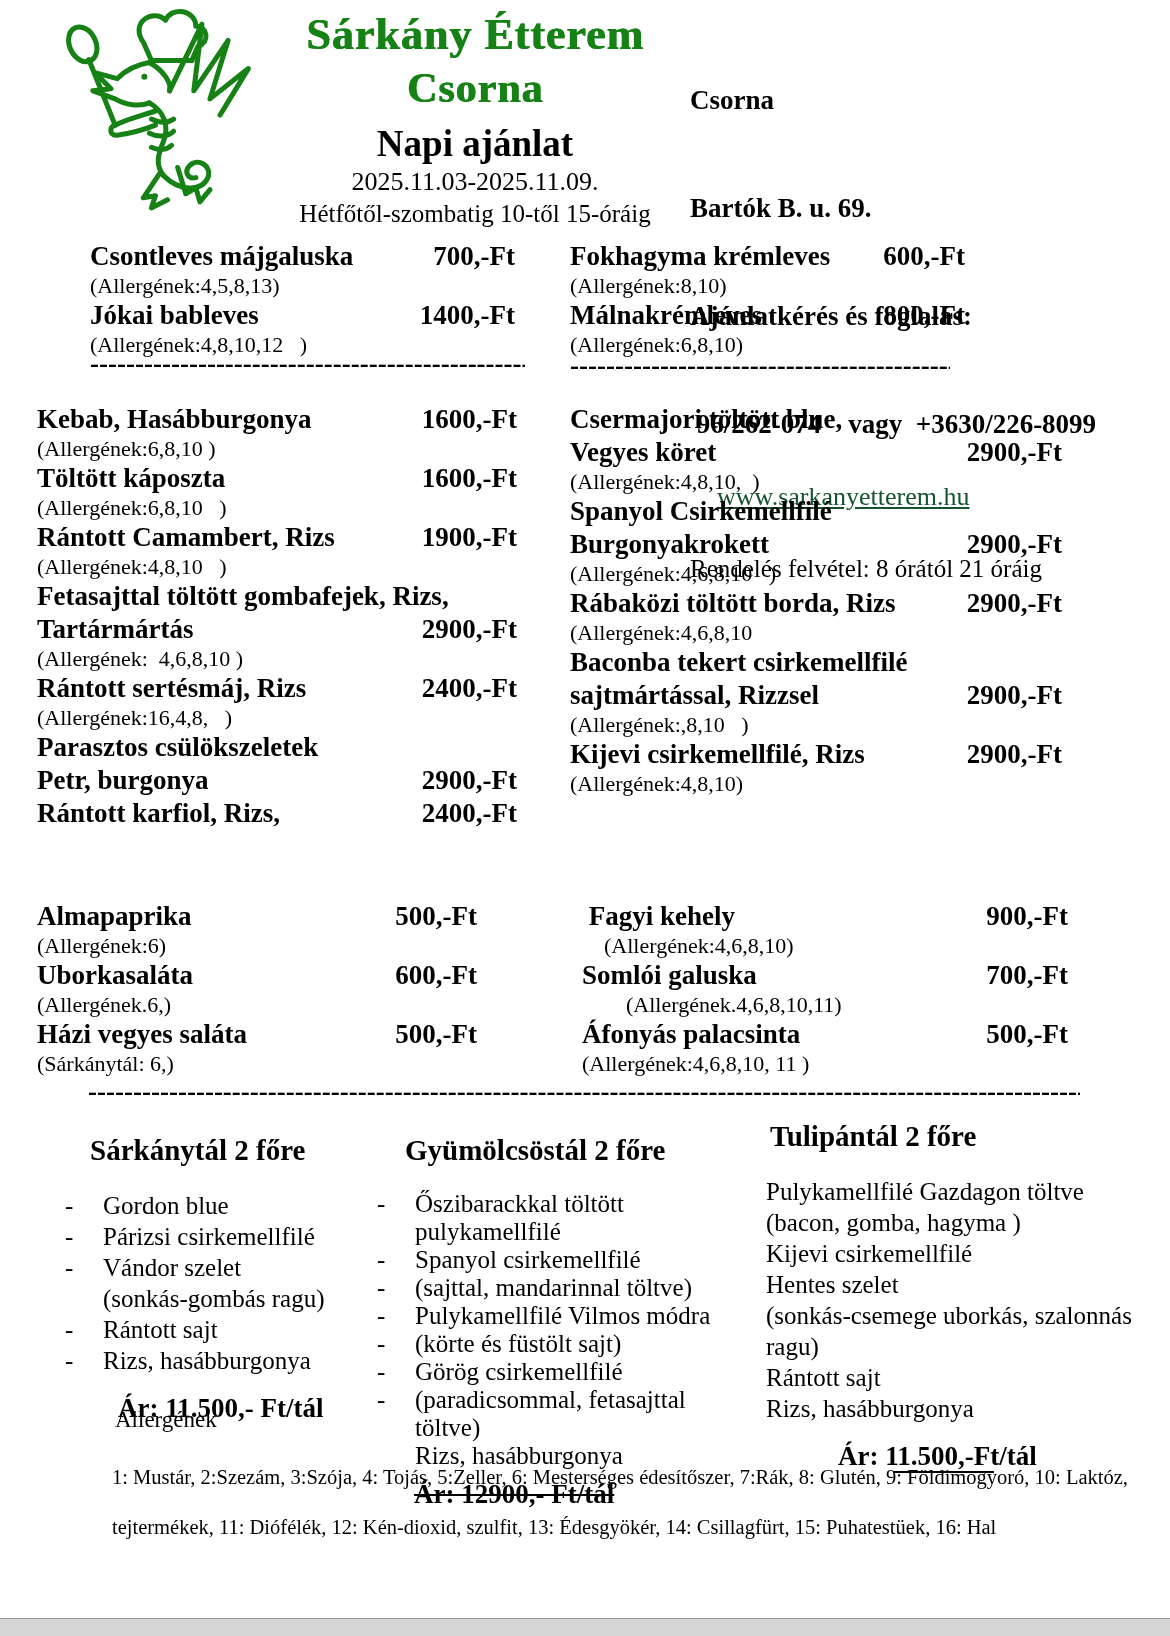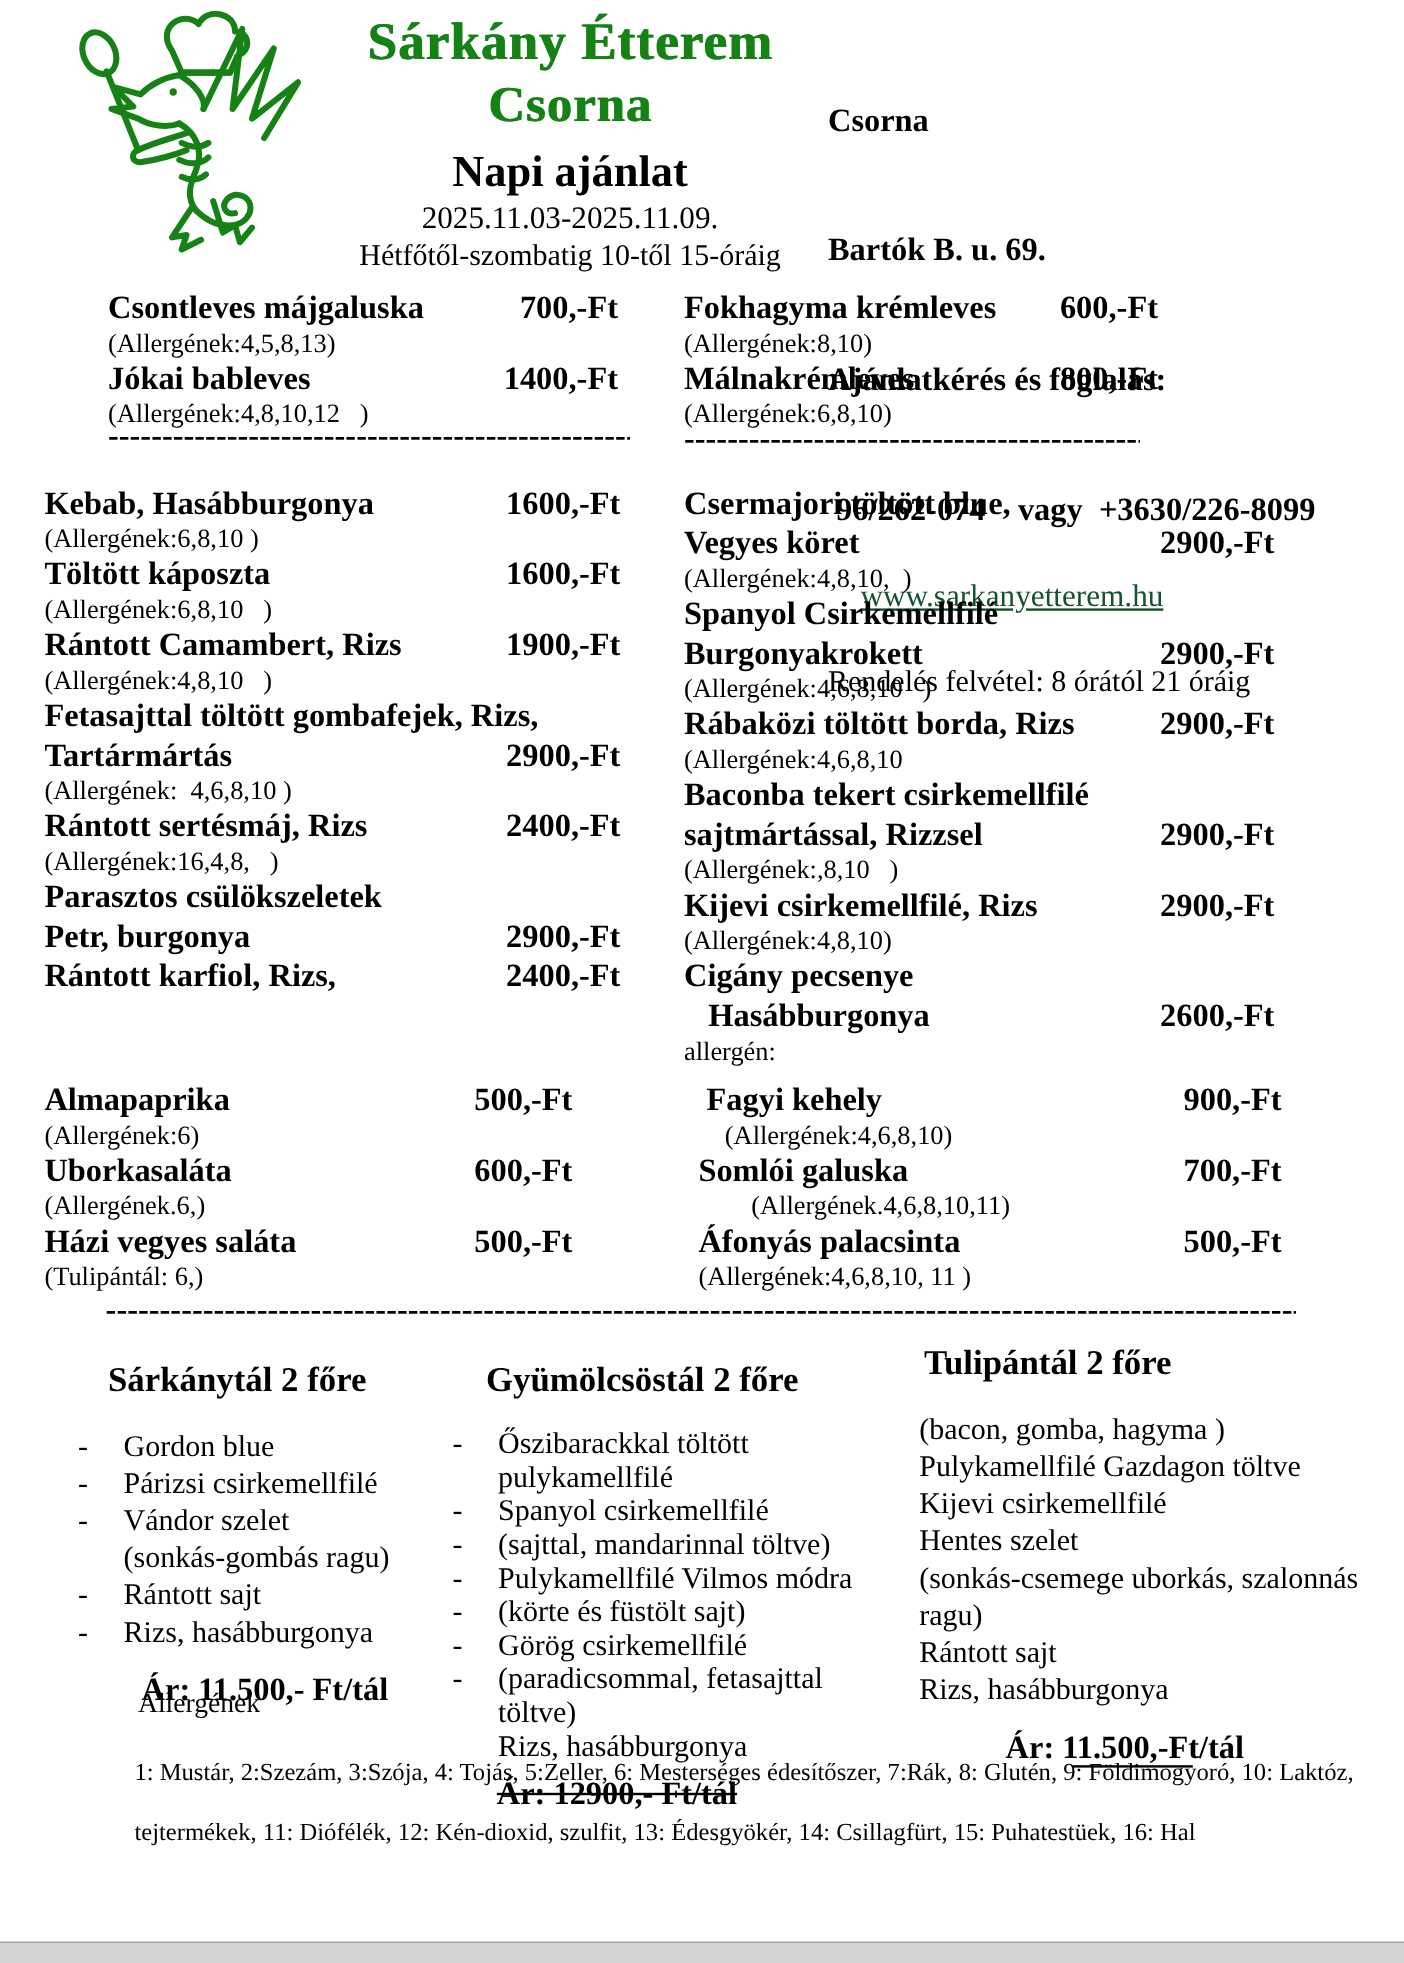--- a/index.html
+++ b/index.html
@@ -239,31 +239,20 @@
         </div>
         <div class="mnote">(Allergének:,8,10   )</div>
       </div>
       <div class="menu-item">
         <div class="mrow">
           <span class="mname">Kijevi csirkemellfilé, Rizs</span>
           <span class="mprice">2900,-Ft</span>
         </div>
         <div class="mnote">(Allergének:4,8,10)</div>
       </div>
-      <div class="menu-item">
-        <div class="mrow">
-          <span class="mname">Cigány pecsenye</span>
-          <span class="mprice"></span>
-        </div>
-        <div class="mrow">
-          <span class="mname">   Hasábburgonya</span>
-          <span class="mprice">2600,-Ft</span>
-        </div>
-        <div class="mnote">allergén:</div>
-      </div>
     </div>
 
   <div class="mcol" id="salads-left">
       <div class="menu-item">
         <div class="mrow">
           <span class="mname">Almapaprika</span>
           <span class="mprice">500,-Ft</span>
         </div>
         <div class="mnote">(Allergének:6)</div>
       </div>
@@ -272,21 +261,21 @@
           <span class="mname">Uborkasaláta</span>
           <span class="mprice">600,-Ft</span>
         </div>
         <div class="mnote">(Allergének.6,)</div>
       </div>
       <div class="menu-item">
         <div class="mrow">
           <span class="mname">Házi vegyes saláta</span>
           <span class="mprice">500,-Ft</span>
         </div>
-        <div class="mnote">(Tulipántál: 6,)</div>
+        <div class="mnote">(Sárkánytál: 6,)</div>
       </div>
     </div>
   <div class="mcol" id="desserts-right">
       <div class="menu-item">
         <div class="mrow">
           <span class="mname"> Fagyi kehely</span>
           <span class="mprice">900,-Ft</span>
         </div>
         <div class="mnote">    (Allergének:4,6,8,10)</div>
       </div>
@@ -373,24 +362,24 @@
           <span class="p-dash"></span>
           <span class="p-text">Rizs, hasábburgonya</span>
         </div>
       </div>
     <div class="p-price strike">Ár: 12900,- Ft/tál</div>
   </div>
   <div class="platter nodash" id="platter3">
     <div class="p-title">Tulipántál 2 főre</div>
     <div class="p-list">
         <div class="p-row">
+          <span class="p-text">Pulykamellfilé Gazdagon töltve</span>
+        </div>
+        <div class="p-row">
           <span class="p-text">(bacon, gomba, hagyma )</span>
-        </div>
-        <div class="p-row">
-          <span class="p-text">Pulykamellfilé Gazdagon töltve</span>
         </div>
         <div class="p-row">
           <span class="p-text">Kijevi csirkemellfilé</span>
         </div>
         <div class="p-row">
           <span class="p-text">Hentes szelet</span>
         </div>
         <div class="p-row">
           <span class="p-text">(sonkás-csemege uborkás, szalonnás</span>
         </div>

